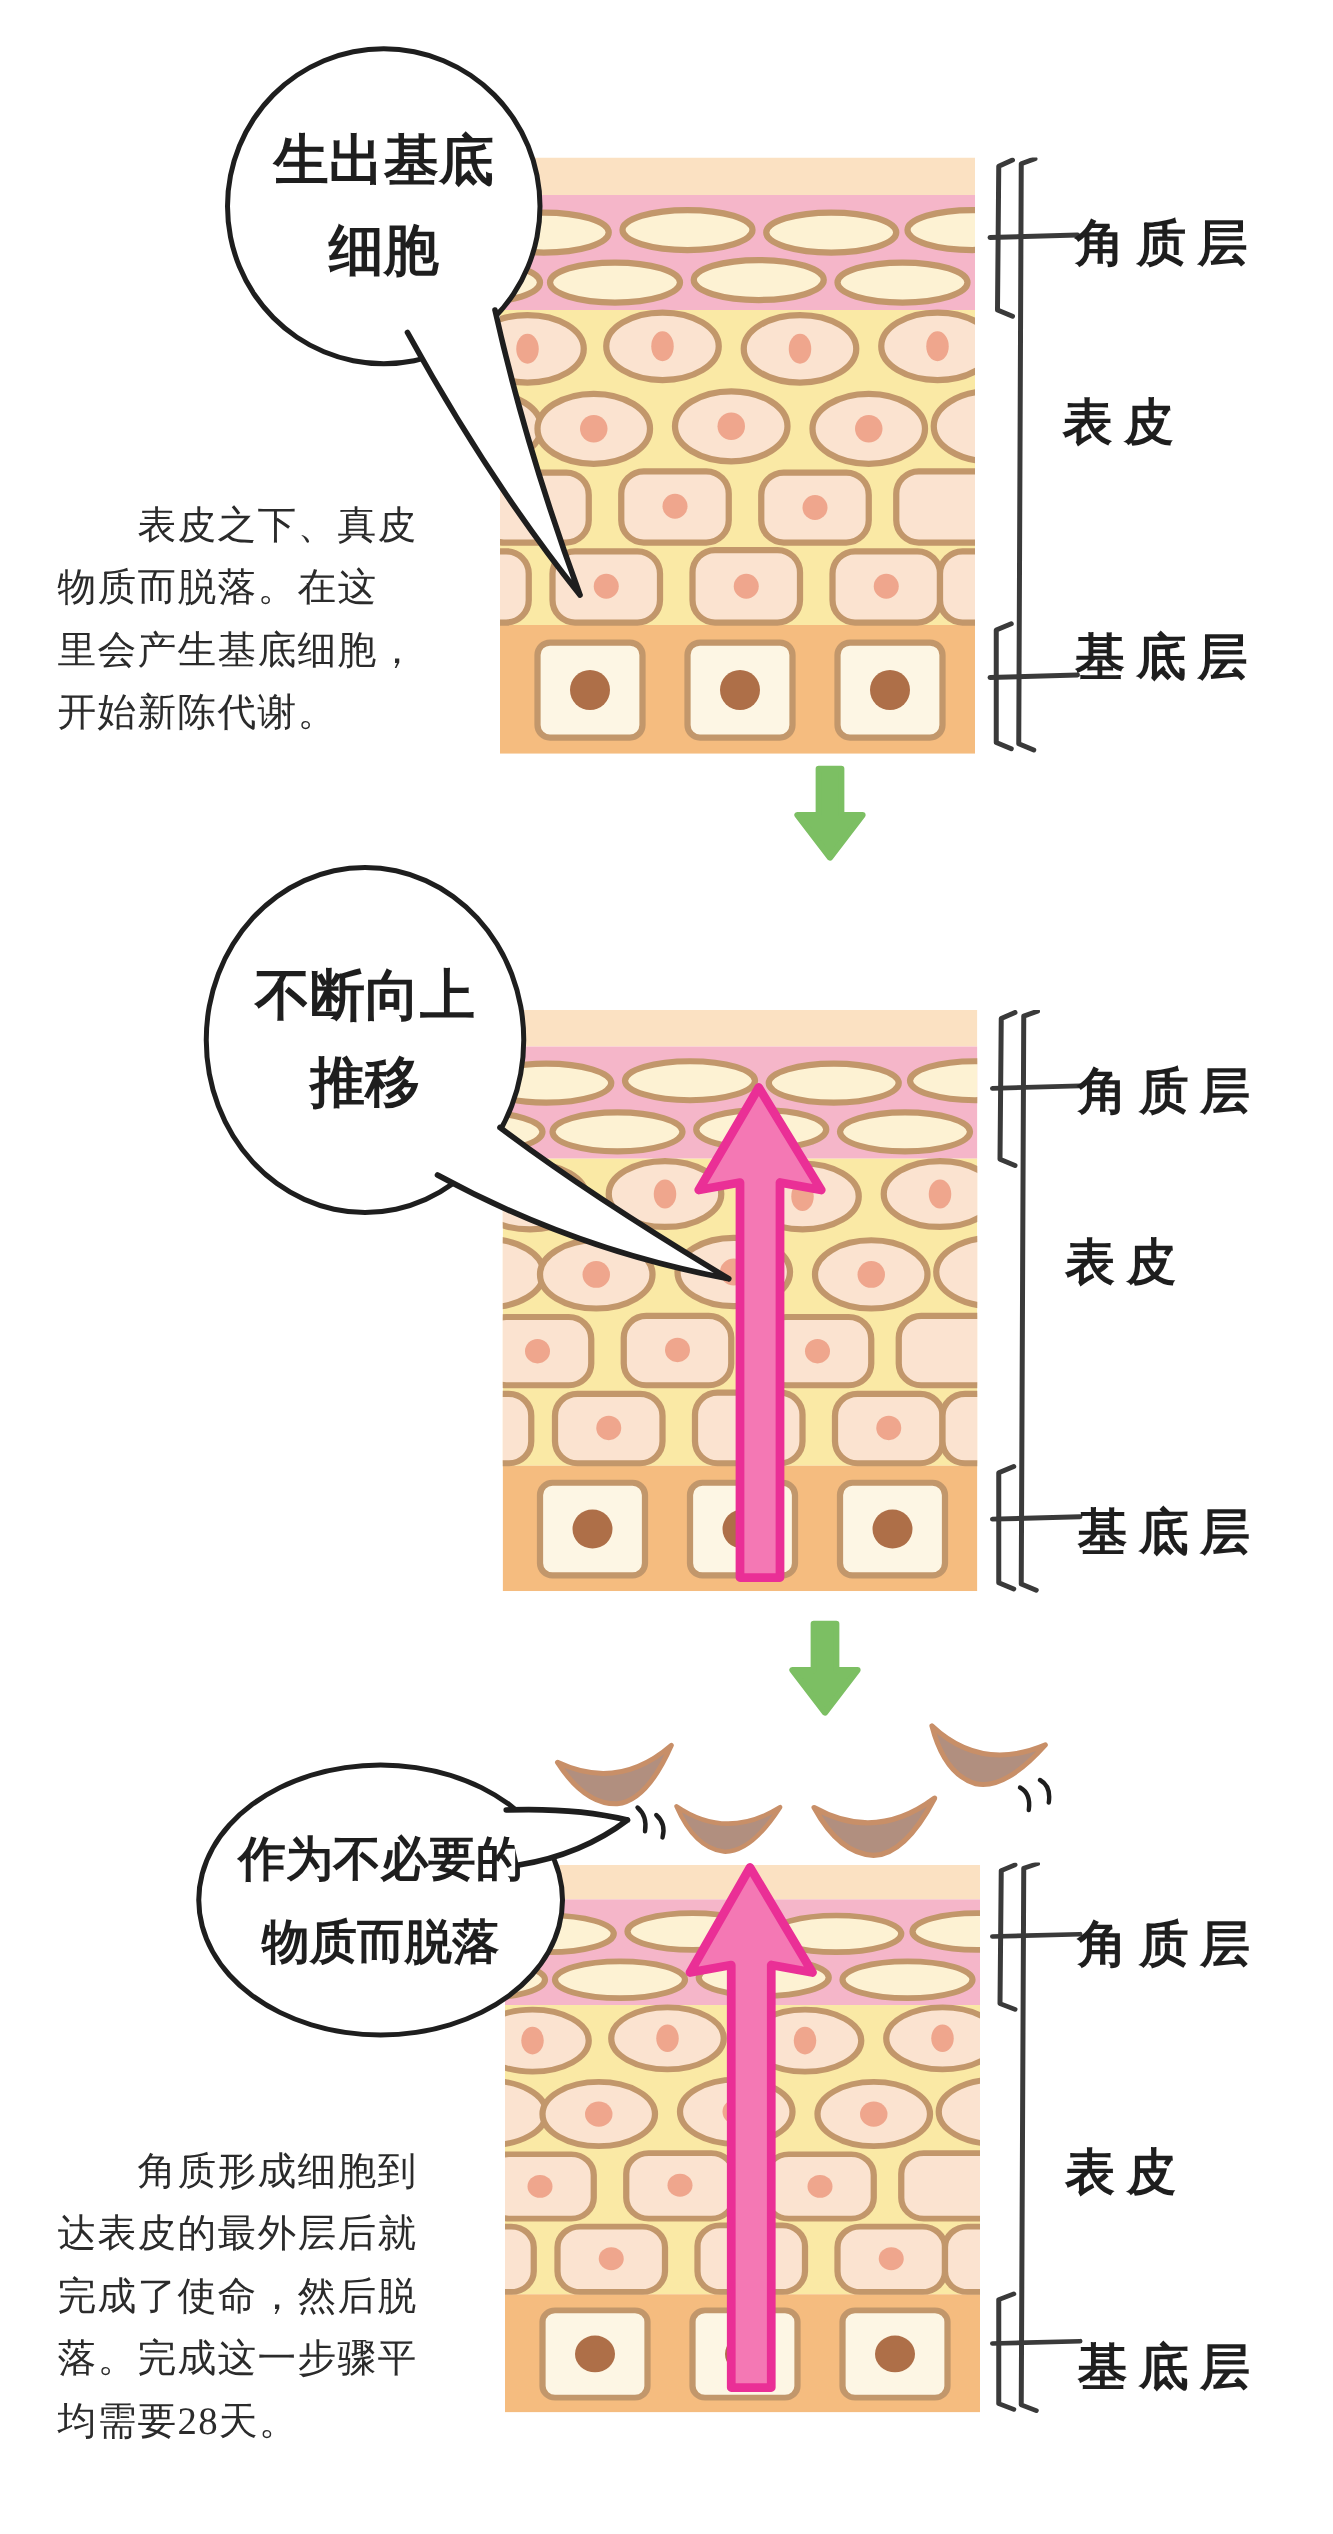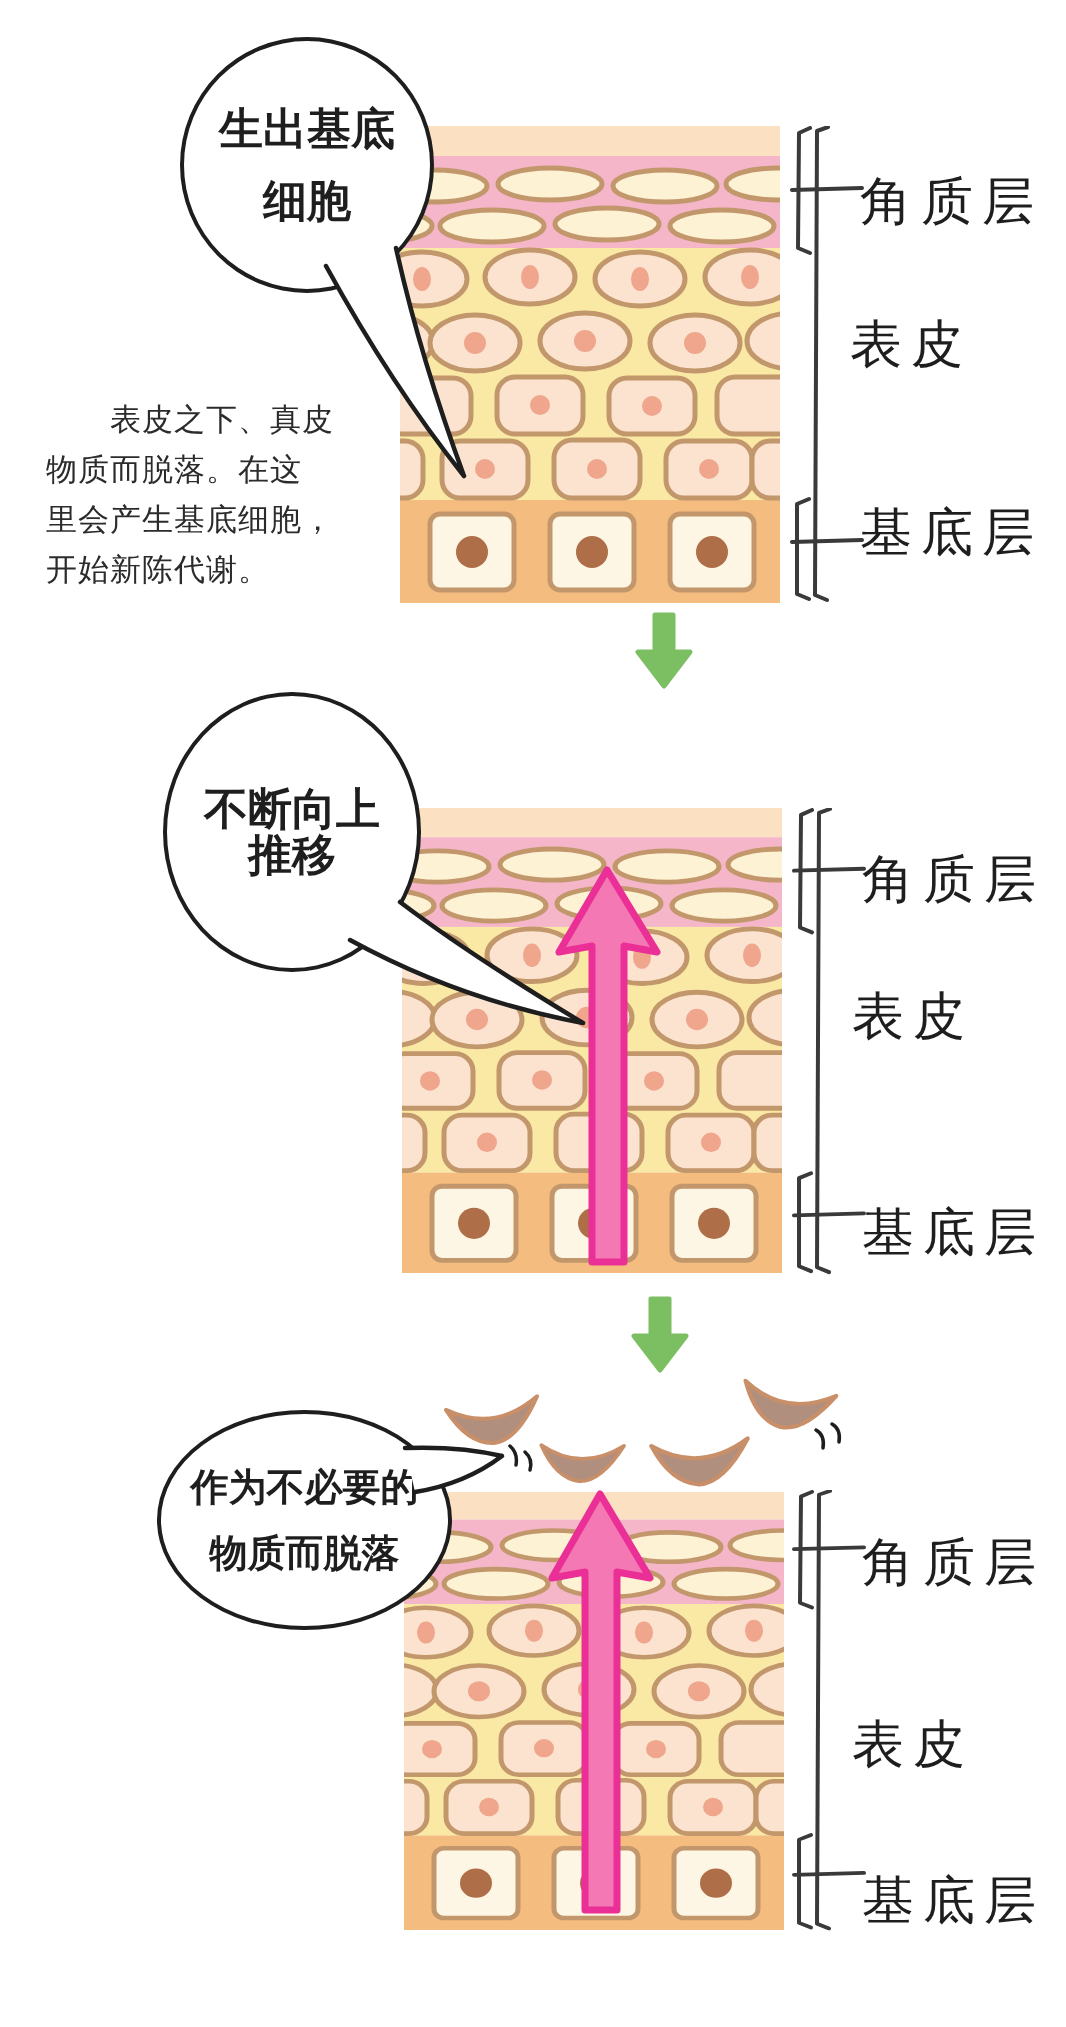--- a/index.html
+++ b/index.html
@@ -6,31 +6,31 @@
   #canvas{position:relative;width:1066px;height:2027px;background:#fff;overflow:hidden;
           font-family:"Liberation Sans","DejaVu Sans",sans-serif;}
   svg{display:block;}
   .skin{position:absolute;z-index:1;}
   .bubble{position:absolute;z-index:5;background:var(--bubble-fill);
           border:4.5px solid var(--ink);border-radius:50%;
           display:flex;flex-direction:column;align-items:center;justify-content:center;
           text-align:center;white-space:pre-line;color:var(--ink);
           font-weight:700;font-family:"DejaVu Sans","Liberation Sans",sans-serif;}
   #bubble1{left:180px;top:37px;width:246px;height:248px;font-size:44px;line-height:72px;}
-  #bubble2{left:163px;top:692px;width:250px;height:272px;font-size:44px;line-height:46px;}
+  #bubble2{left:163px;top:692px;width:250px;height:272px;font-size:44px;line-height:70px;}
   #bubble3{left:157px;top:1410px;width:287px;height:212px;font-size:38px;line-height:66px;text-align:center;}
   #overlay{position:absolute;left:0;top:0;z-index:6;pointer-events:none;}
   .caption{position:absolute;z-index:7;color:var(--text);white-space:pre-line;
            font-family:"Liberation Serif","DejaVu Serif",serif;
            font-size:31px;line-height:50px;letter-spacing:1px;}
   #caption1{left:46px;top:395px;width:330px;}
   #caption2{left:38px;top:1000px;width:340px;}
   #caption3{left:46px;top:1712px;width:340px;}
-  .layer-label{position:absolute;z-index:7;color:var(--ink);font-weight:400;
-           font-size:52px;letter-spacing:9px;white-space:nowrap;
+  .layer-label{position:absolute;z-index:7;color:var(--ink);font-weight:700;
+           font-size:40px;letter-spacing:9px;white-space:nowrap;
            font-family:"DejaVu Sans","Liberation Sans",sans-serif;}
   .hiddefs{position:absolute;width:0;height:0;overflow:hidden;}
 </style>
 </head>
 <body>
 
 <div id="canvas">
 
   <svg class="hiddefs" aria-hidden="true">
     <defs>
@@ -199,14 +199,19 @@
   <div class="layer-label" style="left:862px;top:1198px">基底层</div>
 
   <div class="layer-label" style="left:862px;top:1528px">角质层</div>
   <div class="layer-label" style="left:852px;top:1710px">表皮</div>
   <div class="layer-label" style="left:862px;top:1866px">基底层</div>
 
   <div class="caption" id="caption1">　　表皮之下、真皮
 物质而脱落。在这
 里会产生基底细胞，
 开始新陈代谢。</div>
+  <div class="caption" id="caption3">　　角质形成细胞到
+达表皮的最外层后就
+完成了使命，然后脱
+落。完成这一步骤平
+均需要28天。</div>
 
 </div>
 
 </body></html>

